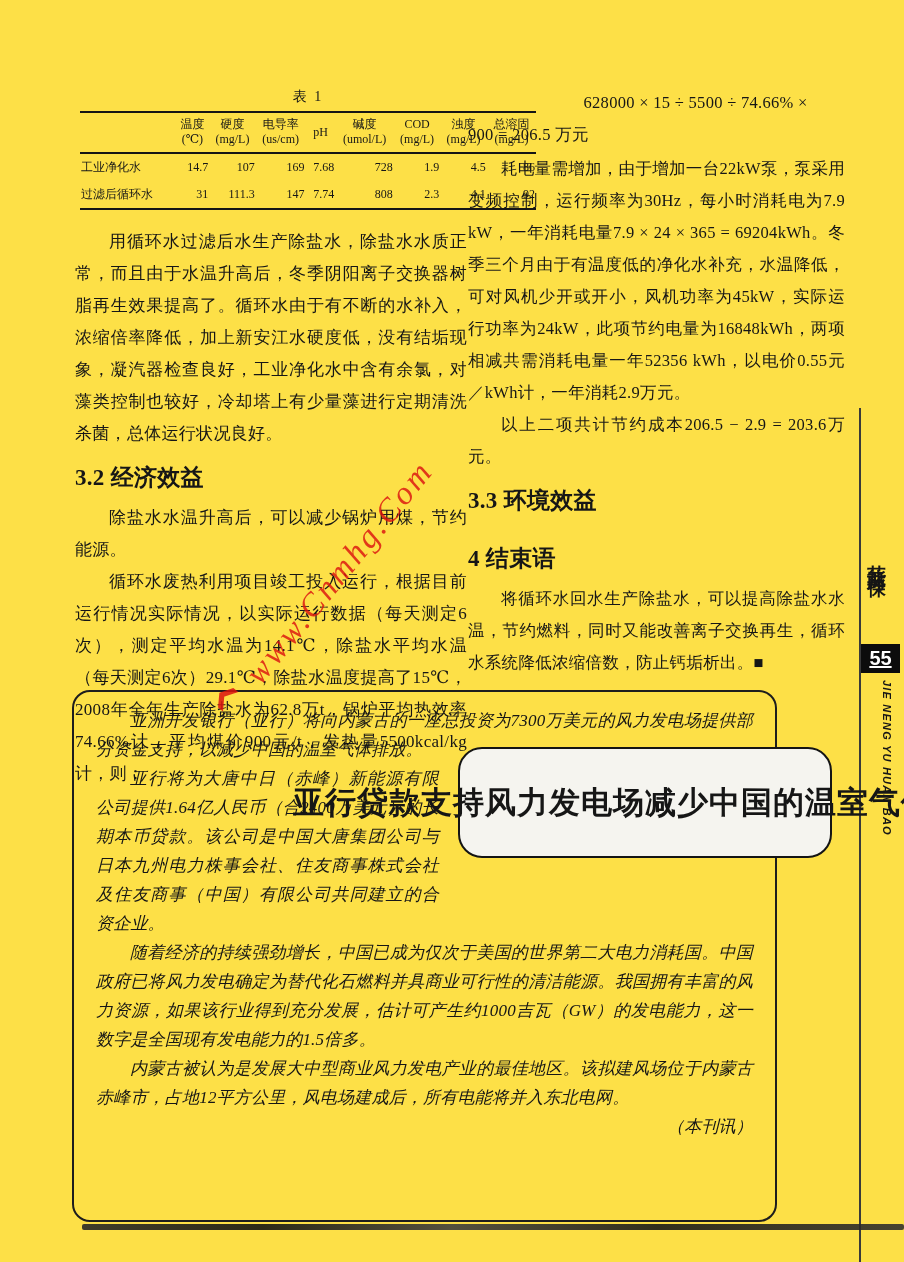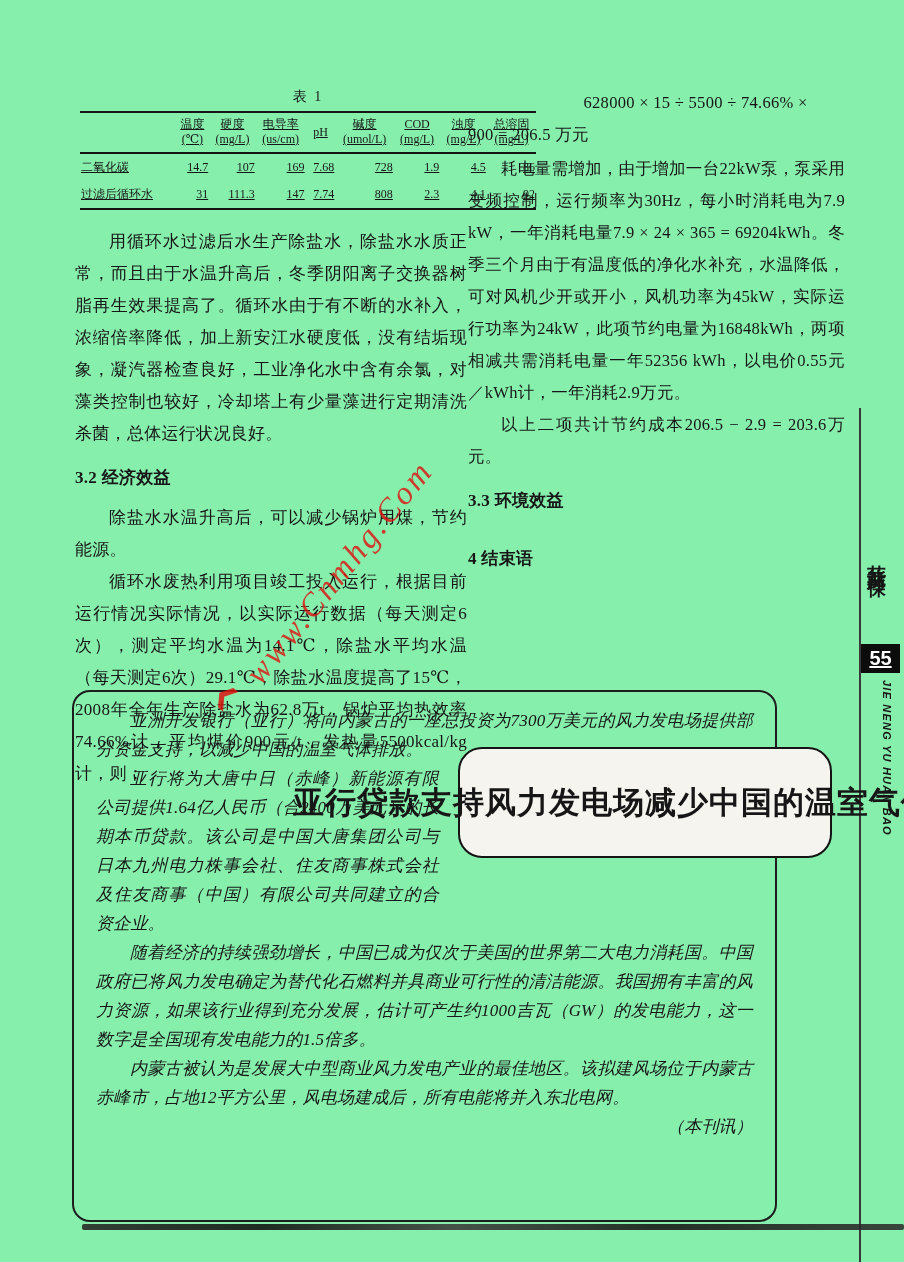--- a/index.html
+++ b/index.html
@@ -1,40 +1,40 @@
 <!DOCTYPE html>
 <html><head>
 <meta charset="utf-8">
 <style>
   html,body{margin:0;padding:0;background:#e8e7e2;}
   .page{
     position:relative;width:904px;height:1262px;margin:0 auto;
-    background:#86efac;overflow:hidden;
+    background:#fde047;overflow:hidden;
     font-family:"Liberation Serif","DejaVu Serif",serif;
     color:#161616;
   }
 
   
   .table-block{position:absolute;left:80px;top:88px;width:456px;}
   .t1-caption{text-align:center;font-size:14px;margin-bottom:5px;letter-spacing:2px;}
   table.t1{border-collapse:collapse;width:100%;
     border-top:2.5px solid #151515;border-bottom:2.5px solid #151515;
-    font-size:12px;line-height:1.25;text-decoration:underline;}
+    font-size:12px;line-height:1.25;}
   table.t1 th{font-weight:normal;white-space:pre-line;padding:4px 1px 5px;
     border-bottom:2px solid #151515;text-align:center;}
   table.t1 td{padding:6px 1px;text-align:right;}
   table.t1 td.rowlabel{text-align:left;white-space:nowrap;}
 
   
   .left-col{position:absolute;left:75px;top:226px;width:392px;
     font-size:17px;line-height:32px;text-align:justify;letter-spacing:.3px;}
   .right-col{position:absolute;left:468px;top:87px;width:377px;
     font-size:16.5px;line-height:32px;text-align:justify;letter-spacing:.3px;}
   .para{margin:0;text-indent:2em;}
-  .sec-h{margin:12px 0 8px;font-size:17px;font-weight:bold;text-indent:0;}
+  .sec-h{margin:12px 0 8px;font-size:23px;font-weight:bold;text-indent:0;}
   .formula{margin:0 0 2px;}
   .formula .f1{text-indent:7em;}
 
   
   .news-box{position:absolute;left:72px;top:690px;width:705px;height:532px;
     box-sizing:border-box;border:2px solid #1d1d1d;border-radius:18px;
     padding:14px 22px 0;font-size:17px;line-height:29px;text-align:justify;
     letter-spacing:.2px;}
   .news-box .para{margin:0;font-style:italic;}
   .hl-spacer{float:right;width:310px;height:118px;margin:0 -8px 0 12px;}
@@ -98,21 +98,21 @@
           <th>COD
 (mg/L)</th>
           <th>浊度
 (mg/L)</th>
           <th>总溶固
 (mg/L)</th>
         </tr>
       </thead>
       <tbody>
         <tr>
-          <td class="rowlabel">二氧化碳</td>
+          <td class="rowlabel">工业净化水</td>
           <td>14.7</td>
           <td>107</td>
           <td>169</td>
           <td>7.68</td>
           <td>728</td>
           <td>1.9</td>
           <td>4.5</td>
           <td>86</td>
         </tr>
         <tr>
@@ -139,20 +139,21 @@
 
   <div class="right-col">
     <div class="formula">
       <div class="f1">628000 × 15 ÷ 5500 ÷ 74.66% ×</div>
       <div class="f2">900 = 206.5 万元</div>
     </div>
     <p class="para">耗电量需增加，由于增加一台22kW泵，泵采用变频控制，运行频率为30Hz，每小时消耗电为7.9 kW，一年消耗电量7.9 × 24 × 365 = 69204kWh。冬季三个月由于有温度低的净化水补充，水温降低，可对风机少开或开小，风机功率为45kW，实际运行功率为24kW，此项节约电量为16848kWh，两项相减共需消耗电量一年52356 kWh，以电价0.55元／kWh计，一年消耗2.9万元。</p>
     <p class="para">以上二项共计节约成本206.5 − 2.9 = 203.6万元。</p>
     <p class="sec-h">3.3  环境效益</p>
     <p class="sec-h" style="margin-top:26px">4  结束语</p>
+    <p class="para">将循环水回水生产除盐水，可以提高除盐水水温，节约燃料，同时又能改善离子交换再生，循环水系统降低浓缩倍数，防止钙垢析出。■</p>
   </div>
 
   <div class="news-box">
     <p class="para">亚洲开发银行（亚行）将向内蒙古的一座总投资为7300万美元的风力发电场提供部分资金支持，以减少中国的温室气体排放。</p>
     <p class="para"><span class="hl-spacer"></span><span>亚行将为大唐中日（赤峰）新能源有限公司提供1.64亿人民币（合2400万美元）的长期本币贷款。该公司是中国大唐集团公司与日本九州电力株事会社、住友商事株式会社及住友商事（中国）有限公司共同建立的合资企业。</span></p>
     <p class="para">随着经济的持续强劲增长，中国已成为仅次于美国的世界第二大电力消耗国。中国政府已将风力发电确定为替代化石燃料并具商业可行性的清洁能源。我国拥有丰富的风力资源，如果该行业得到充分发展，估计可产生约1000吉瓦（GW）的发电能力，这一数字是全国现有发电能力的1.5倍多。</p>
     <p class="para">内蒙古被认为是发展大中型商业风力发电产业的最佳地区。该拟建风场位于内蒙古赤峰市，占地12平方公里，风电场建成后，所有电能将并入东北电网。</p>
     <p class="para byline">（本刊讯）</p>
   </div>
 

